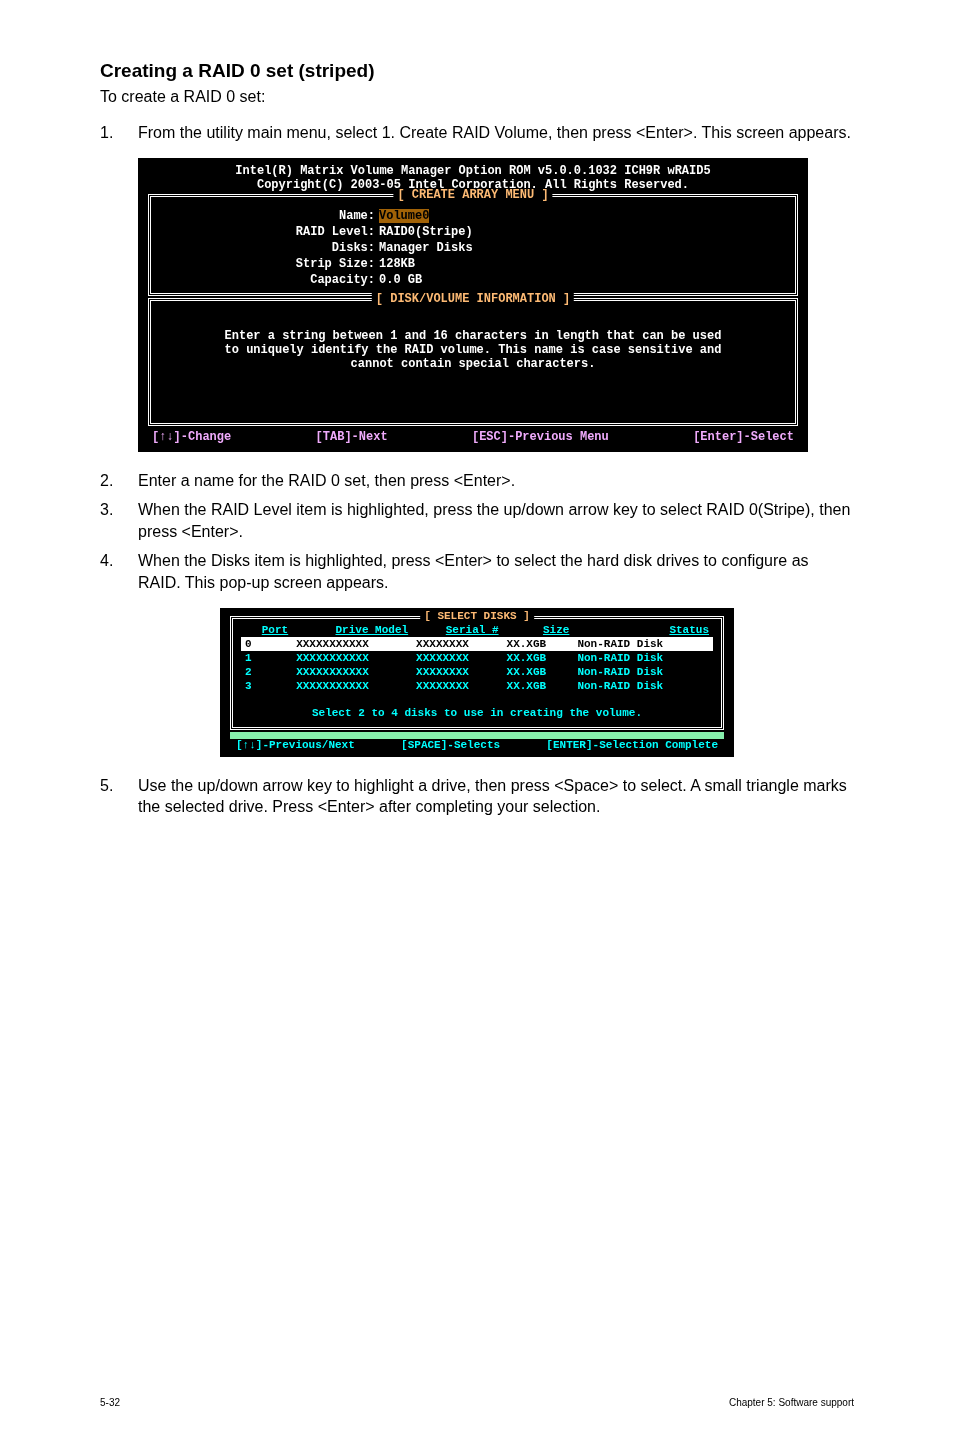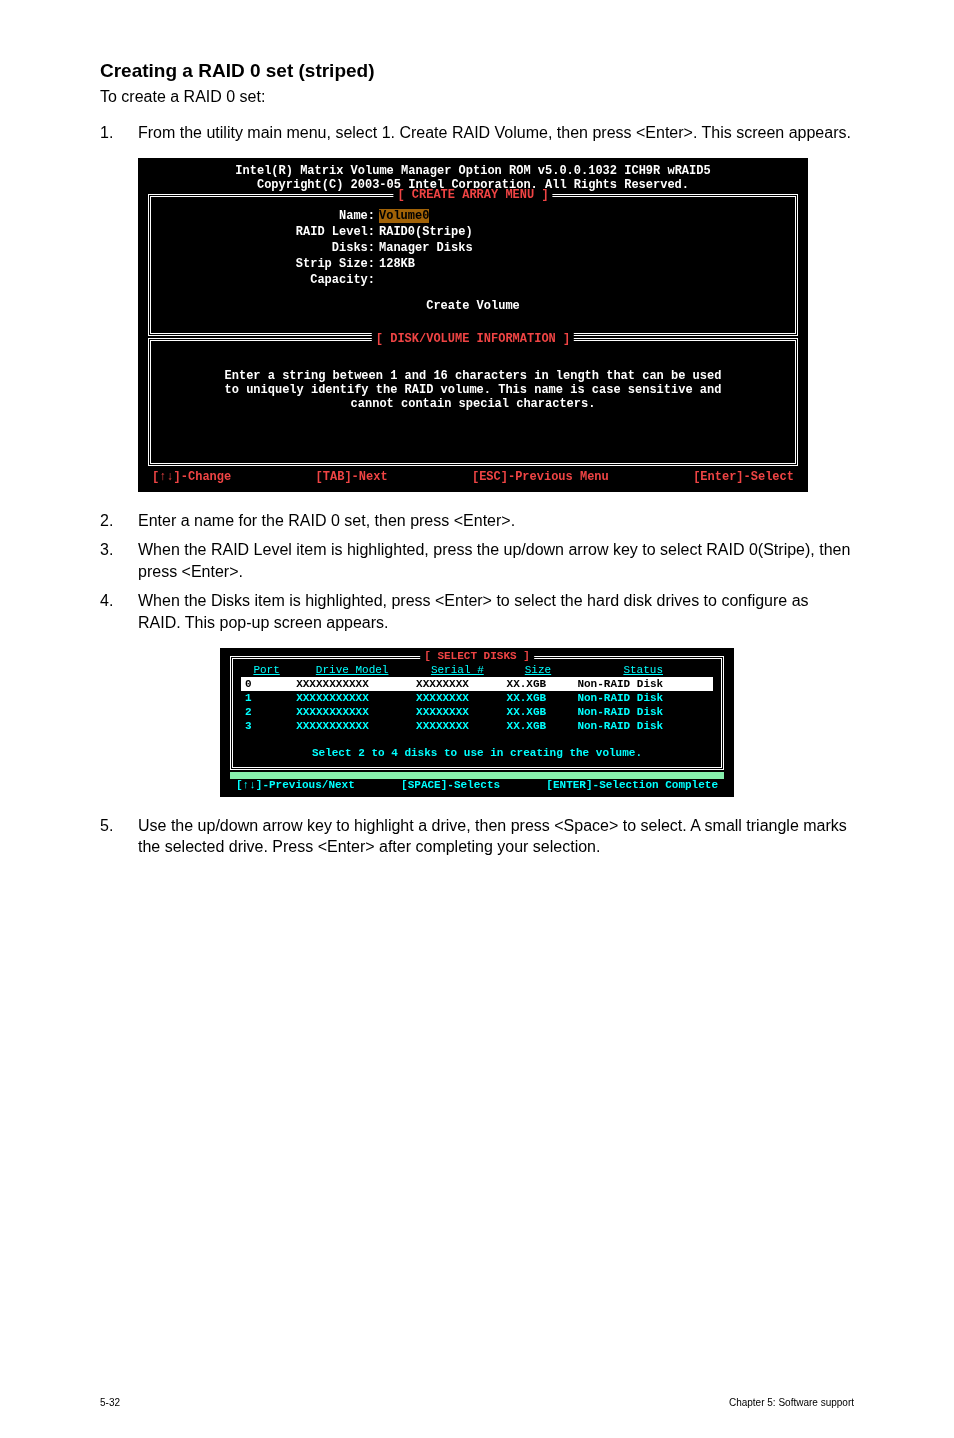--- a/index.html
+++ b/index.html
@@ -54,49 +54,49 @@
   margin: 2px 0;
   position: relative;
 }
 .terminal .box .box-title {
   position: absolute;
   top: -9px;
   left: 50%;
   transform: translateX(-50%);
   background: #000000;
   padding: 0 4px;
-  color: #ef4444;
+  color: #fdba74;
 }
 .terminal .grid5 {
   display: grid;
   grid-template-columns: 220px auto;
   row-gap: 2px;
   margin-top: 6px;
 }
 .terminal .grid5 .k { text-align: right; padding-right: 4px; }
 .hint-row {
-  color: #ef4444;
+  color: #f0abfc;
   display: flex;
   justify-content: space-between;
   padding: 2px 4px;
 }
 .terminal.small {
   width: 514px;
   margin: 6px auto 18px auto;
   font-size: 11px;
 }
 .terminal.small .box { padding: 4px 8px 4px 8px; }
 .terminal.small table {
   width: 100%;
   border-collapse: collapse;
   color: #00ffff;
 }
 .terminal.small th {
-  text-align: center;
-  font-weight: normal;
+  text-align: right;
+  font-weight: bold;
   text-decoration: underline;
   padding: 1px 4px;
 }
 .terminal.small td { padding: 1px 4px; }
 .terminal.small .srow { background: #ffffff; }
 .terminal.small .srow td { color: #000000; }
 .terminal.small .foot {
   color: #00ffff;
   display: flex;
   justify-content: space-between;
@@ -136,22 +136,22 @@
     <div class="grid5">
       <div class="k">Name:</div>
       <div><span class="selected">Volume0</span></div>
       <div class="k">RAID Level:</div>
       <div>RAID0(Stripe)</div>
       <div class="k">Disks:</div>
       <div>Manager Disks</div>
       <div class="k">Strip Size:</div>
       <div>128KB</div>
       <div class="k">Capacity:</div>
+      <div>0.0   GB</div>
     </div>
-    <div class="center" style="margin-top:12px;margin-bottom:14px;">Create Volume</div>
   </div>
 
   <div class="box" style="min-height:110px;">
     <span class="box-title">[ DISK/VOLUME INFORMATION ]</span>
     <div style="height:22px;"></div>
     <div class="center">Enter a string between 1 and 16 characters in length that can be used</div>
     <div class="center">to uniquely identify the RAID volume. This name is case sensitive and</div>
     <div class="center">cannot contain special characters.</div>
     <div style="height:26px;"></div>
   </div>

